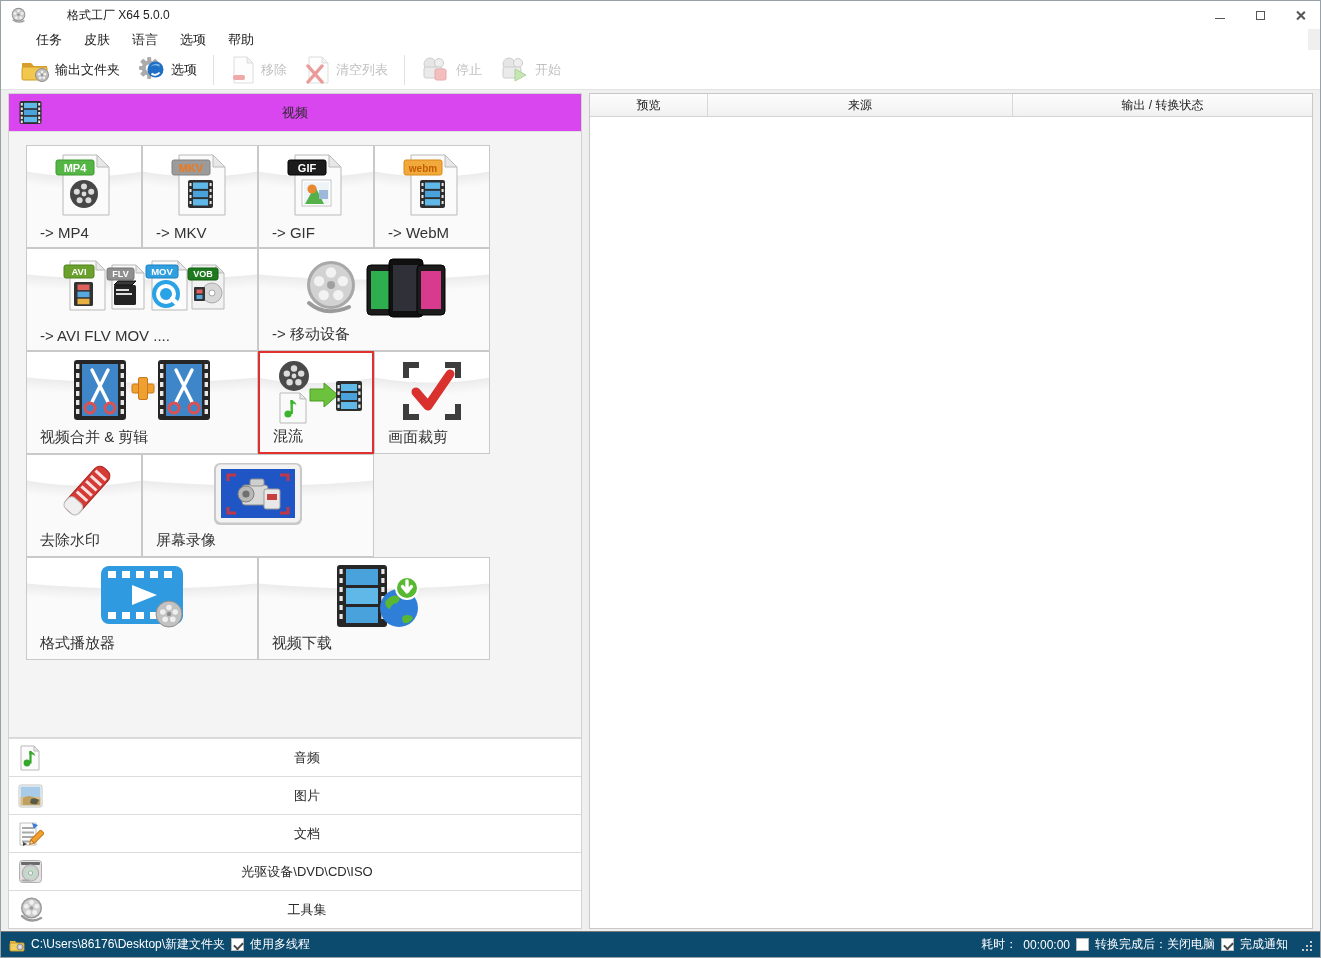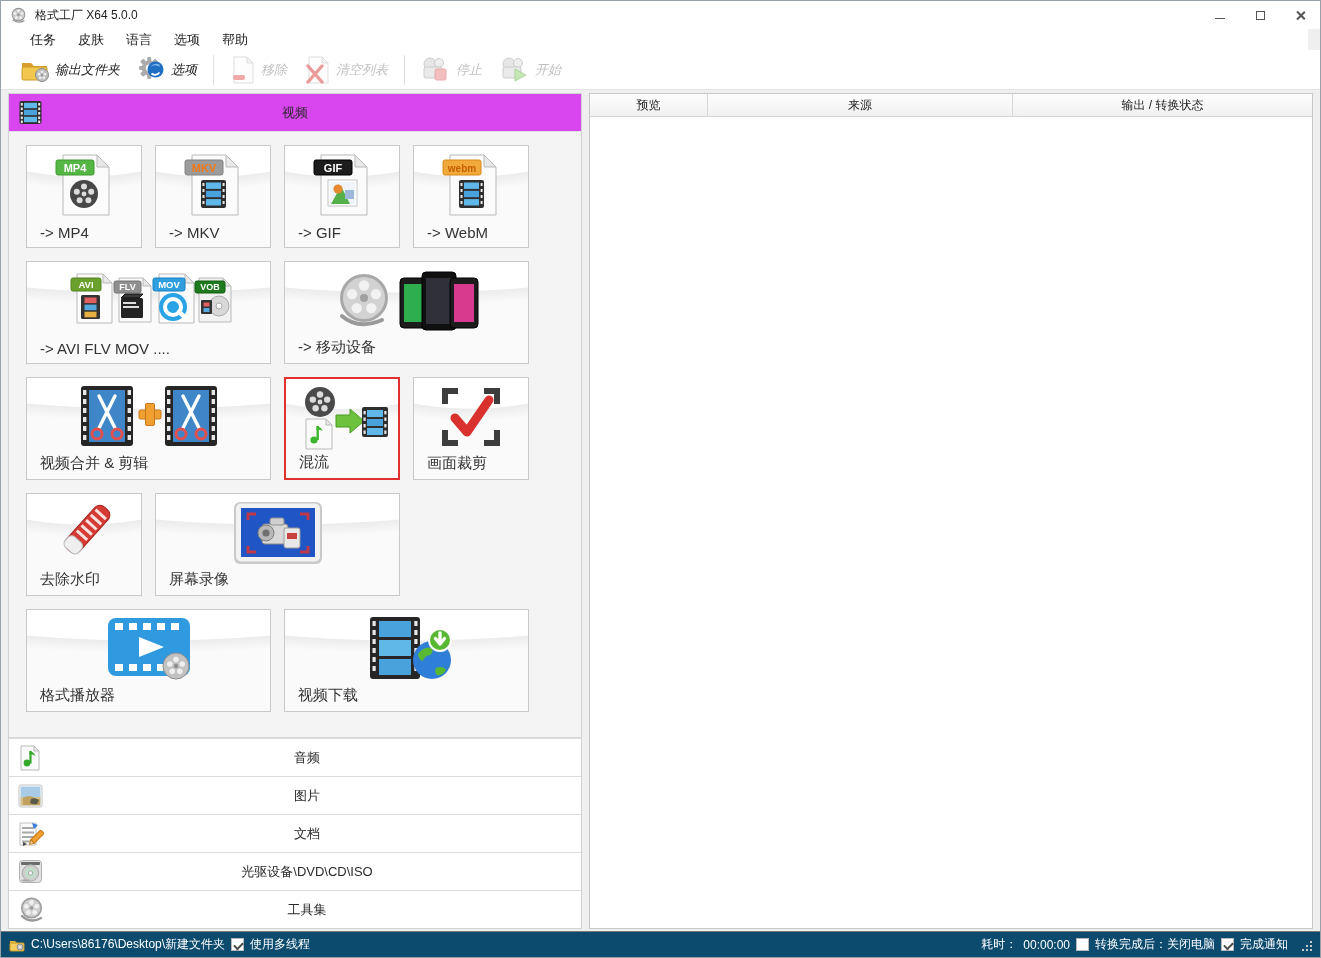--- a/index.html
+++ b/index.html
@@ -1,48 +1,48 @@
 <!DOCTYPE html>
 <html><head>
 <meta charset="utf-8">
 <style>
   * { margin:0; padding:0; box-sizing:border-box; }
   html,body { width:1321px; height:958px; font-family:"Liberation Sans","DejaVu Sans",sans-serif; }
   .window { position:relative; width:1321px; height:958px; background:#efefef; border:1px solid #98a0a8; overflow:hidden; }
 
   
-  .titlebar { position:absolute; top:0; left:0; right:0; height:28px; background:#fff; display:flex; align-items:center; padding-left:9px; }
+  .titlebar { position:absolute; top:0; left:0; right:0; height:28px; background:#fff; display:flex; align-items:center; padding-left:9px;gap:32px; }
   .titlebar .app-title { font-size:12px; color:#1c1c1c; margin-left:8px; }
   .win-controls { position:absolute; right:0; top:0; height:28px; display:flex; }
   .win-btn { width:40px; height:28px; display:flex; align-items:center; justify-content:center; cursor:default; }
   .glyph-min { width:10px; height:1px; background:#555; margin-top:6px; }
   .glyph-max { width:9px; height:9px; border:1px solid #555; }
   .glyph-close { position:relative; width:11px; height:11px; }
   .glyph-close::before,.glyph-close::after { content:""; position:absolute; left:5px; top:0; width:1.5px; height:11px; background:#555; }
   .glyph-close::before { transform:rotate(45deg); }
   .glyph-close::after { transform:rotate(-45deg); }
 
   
-  .menubar { position:absolute; top:28px; left:0; right:12px; height:21px; background:#fff; display:flex; align-items:center; padding-left:18px; }
+  .menubar { position:absolute; top:28px; left:0; right:12px; height:21px; background:#fff; display:flex; align-items:center; padding-left:24px; }
   .menu-item { font-size:13px; color:#1c1c1c; padding:2px 11px; cursor:default; }
 
   
-  .toolbar { position:absolute; top:49px; left:0; right:0; height:40px; background:#fff; border-bottom:1px solid #e3e3e3; display:flex; align-items:center; padding-left:10px;font-style:italic; }
+  .toolbar { position:absolute; top:49px; left:0; right:0; height:40px; background:#fff; border-bottom:1px solid #e3e3e3; display:flex; align-items:center; padding-left:10px; }
   .tool-btn { display:flex; align-items:center; gap:5px; padding:3px 9px; font-size:13px; color:#222; cursor:default; }
   .tool-btn.disabled { color:#c0c0c0; }
   .tool-btn.disabled svg { opacity:.5; }
   .tool-sep { width:1px; height:30px; background:#e0e0e0; margin:0 7px; }
 
   
   .left-panel { position:absolute; left:7px; top:92px; width:574px; bottom:28px; background:#fff; border:1px solid #d2d2d2; display:flex; flex-direction:column; }
   .cat-header { height:37px; background:#d946ef; display:flex; align-items:center; position:relative; flex:none; }
   .cat-header .cat-icon { position:absolute; left:9px; }
   .cat-header .cat-label { width:100%; text-align:center; font-size:13px; color:#2a2a2a; }
   .tile-area { flex:1; background:#f4f4f4; border-top:1px solid #e0e0e0; border-bottom:1px solid #d8d8d8; padding:13px 0 0 17px; }
-  .tile-grid { display:grid; grid-template-columns:repeat(4,116px); grid-auto-rows:103px; gap:13px; }
+  .tile-grid { display:grid; grid-template-columns:repeat(4,116px); grid-auto-rows:103px; }
   .tile { position:relative; background:#fff; background-image:radial-gradient(180% 90% at 50% -35%, #ffffff 72%, #ececec 73%, #fafafa 86%); border:1px solid #c9c9c9; cursor:pointer; }
   .tile.span2 { grid-column:span 2; }
   .tile.highlight { border:2px solid #e0312f; }
   .tile .t-icon { position:absolute; top:6px; left:0; right:0; display:flex; justify-content:center; }
   .tile .t-label { position:absolute; left:13px; bottom:6px; font-size:15px; color:#333; white-space:nowrap; }
   .cat-rows { flex:none; }
   .cat-row { height:38px; background:#fff; border-top:1px solid #dcdcdc; display:flex; align-items:center; position:relative; cursor:pointer; }
   .cat-row .cat-icon { position:absolute; left:9px; }
   .cat-row .cat-label { width:100%; text-align:center; font-size:13px; color:#2a2a2a;padding-left:24px; }
 

